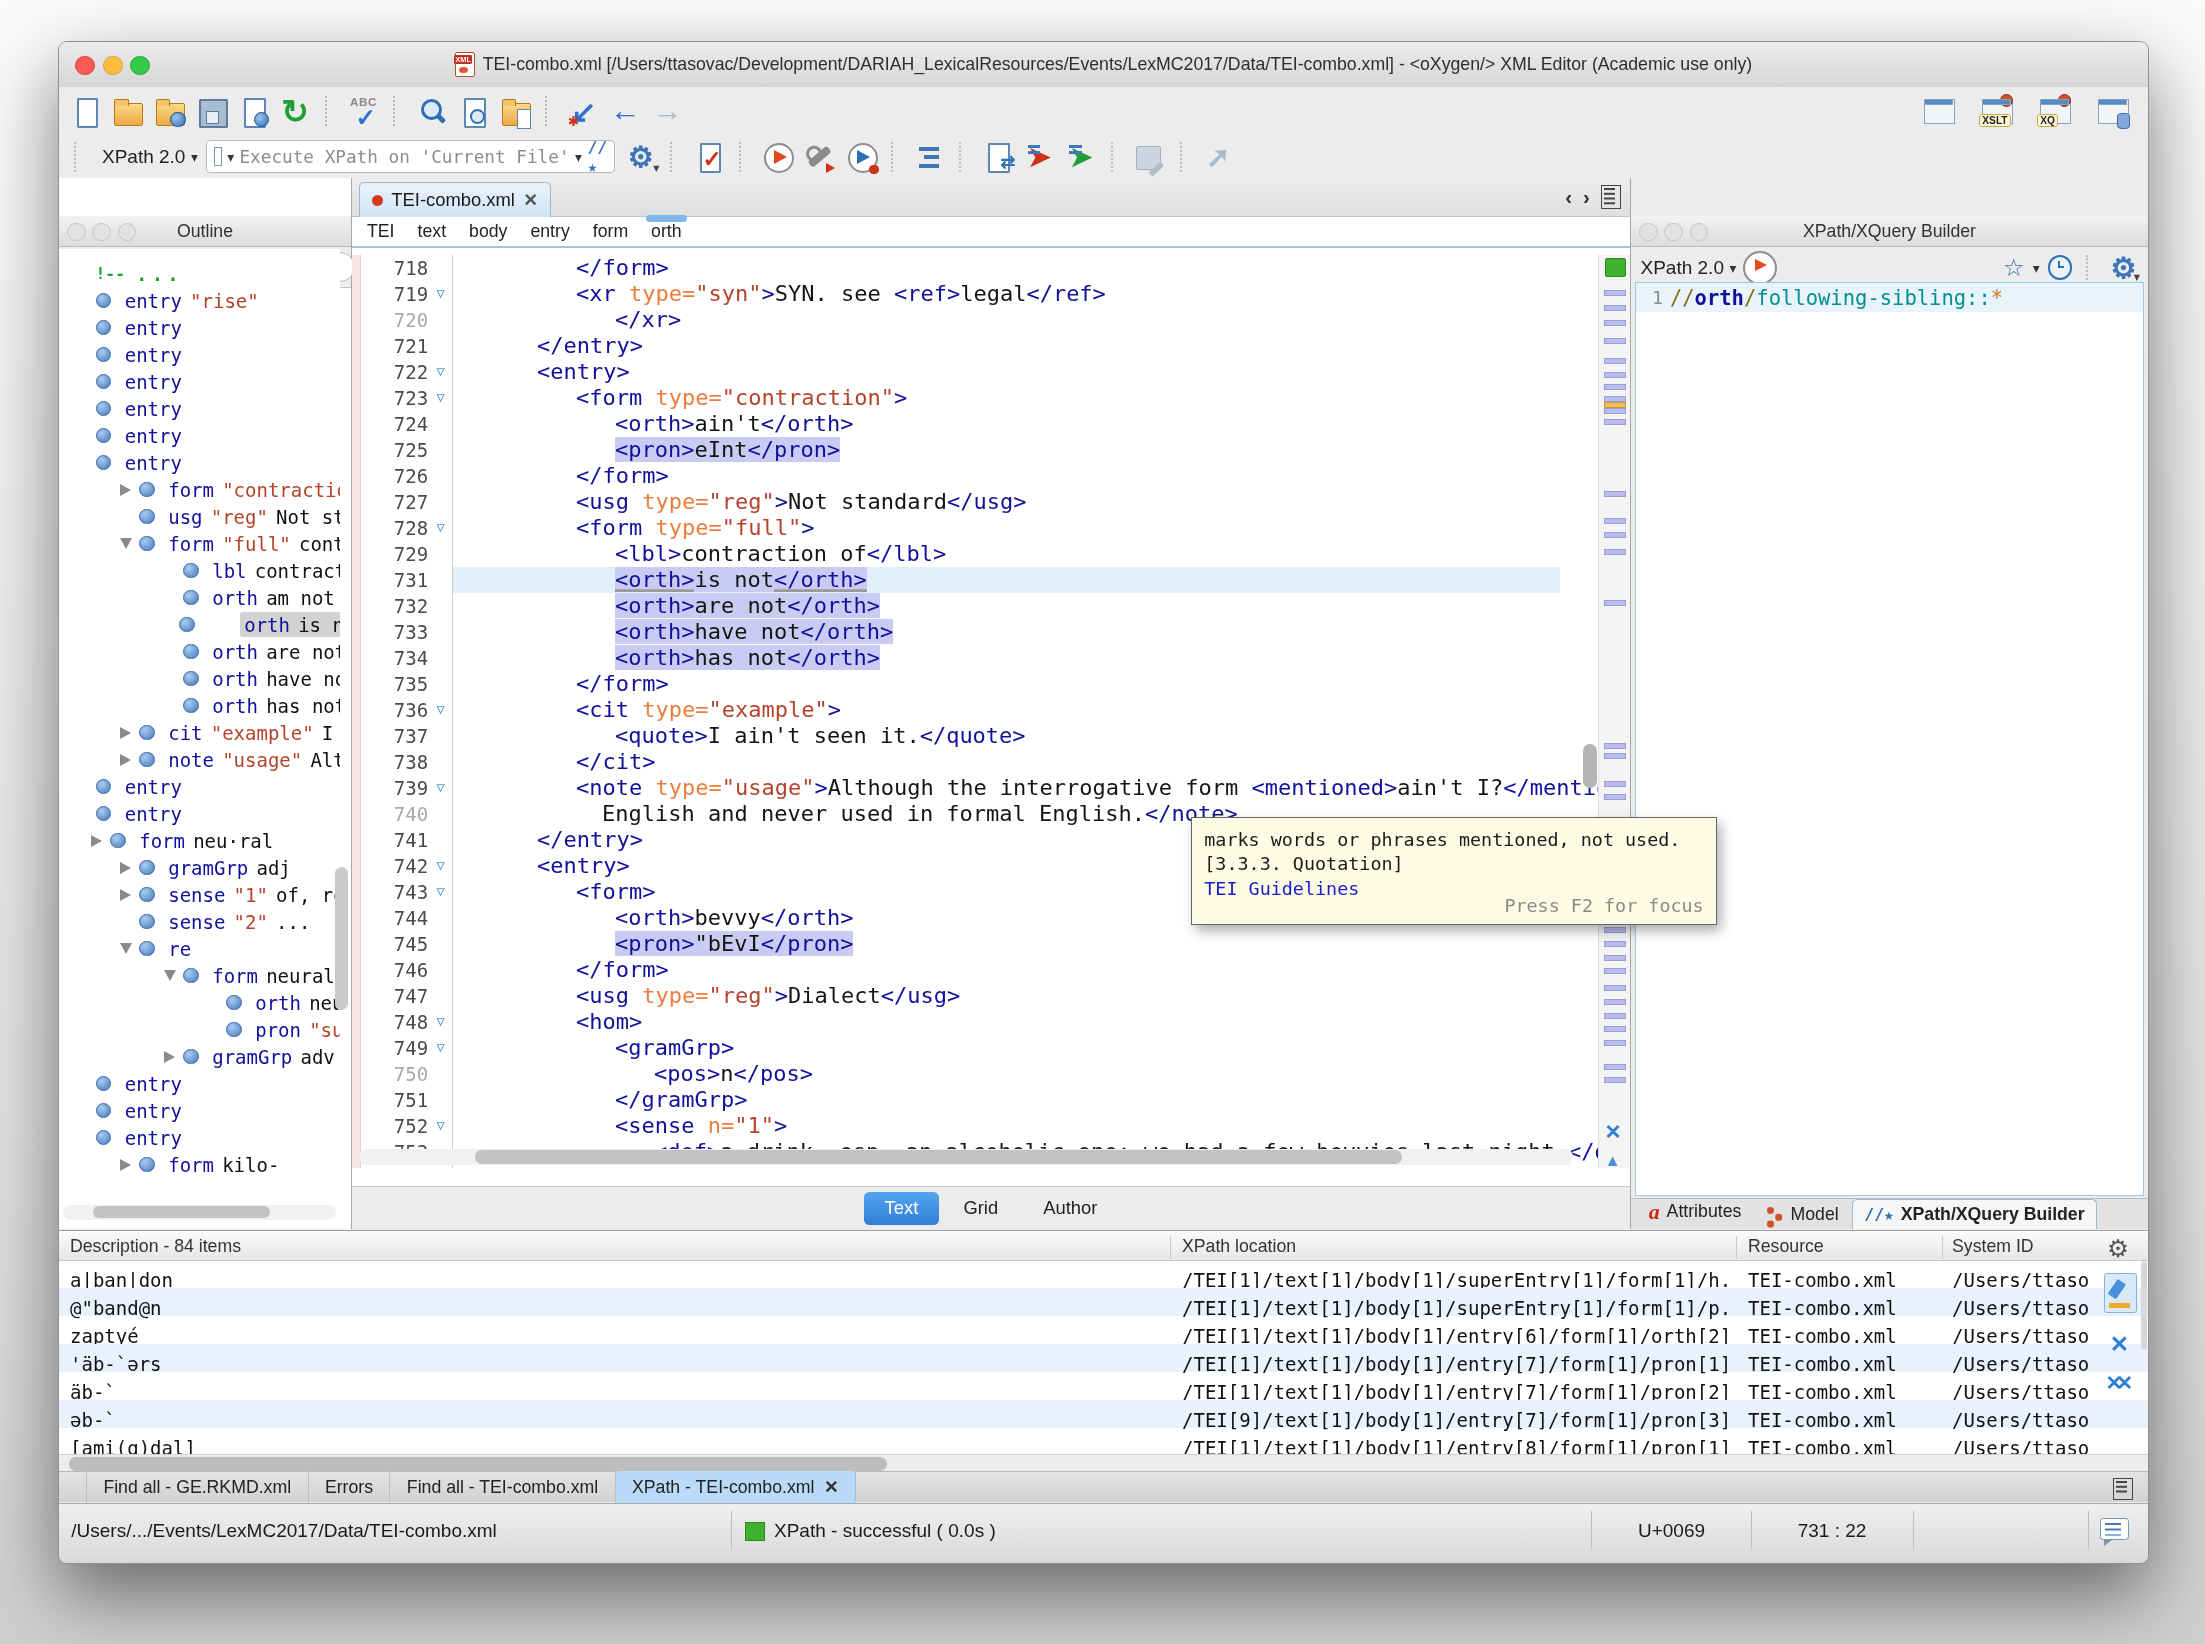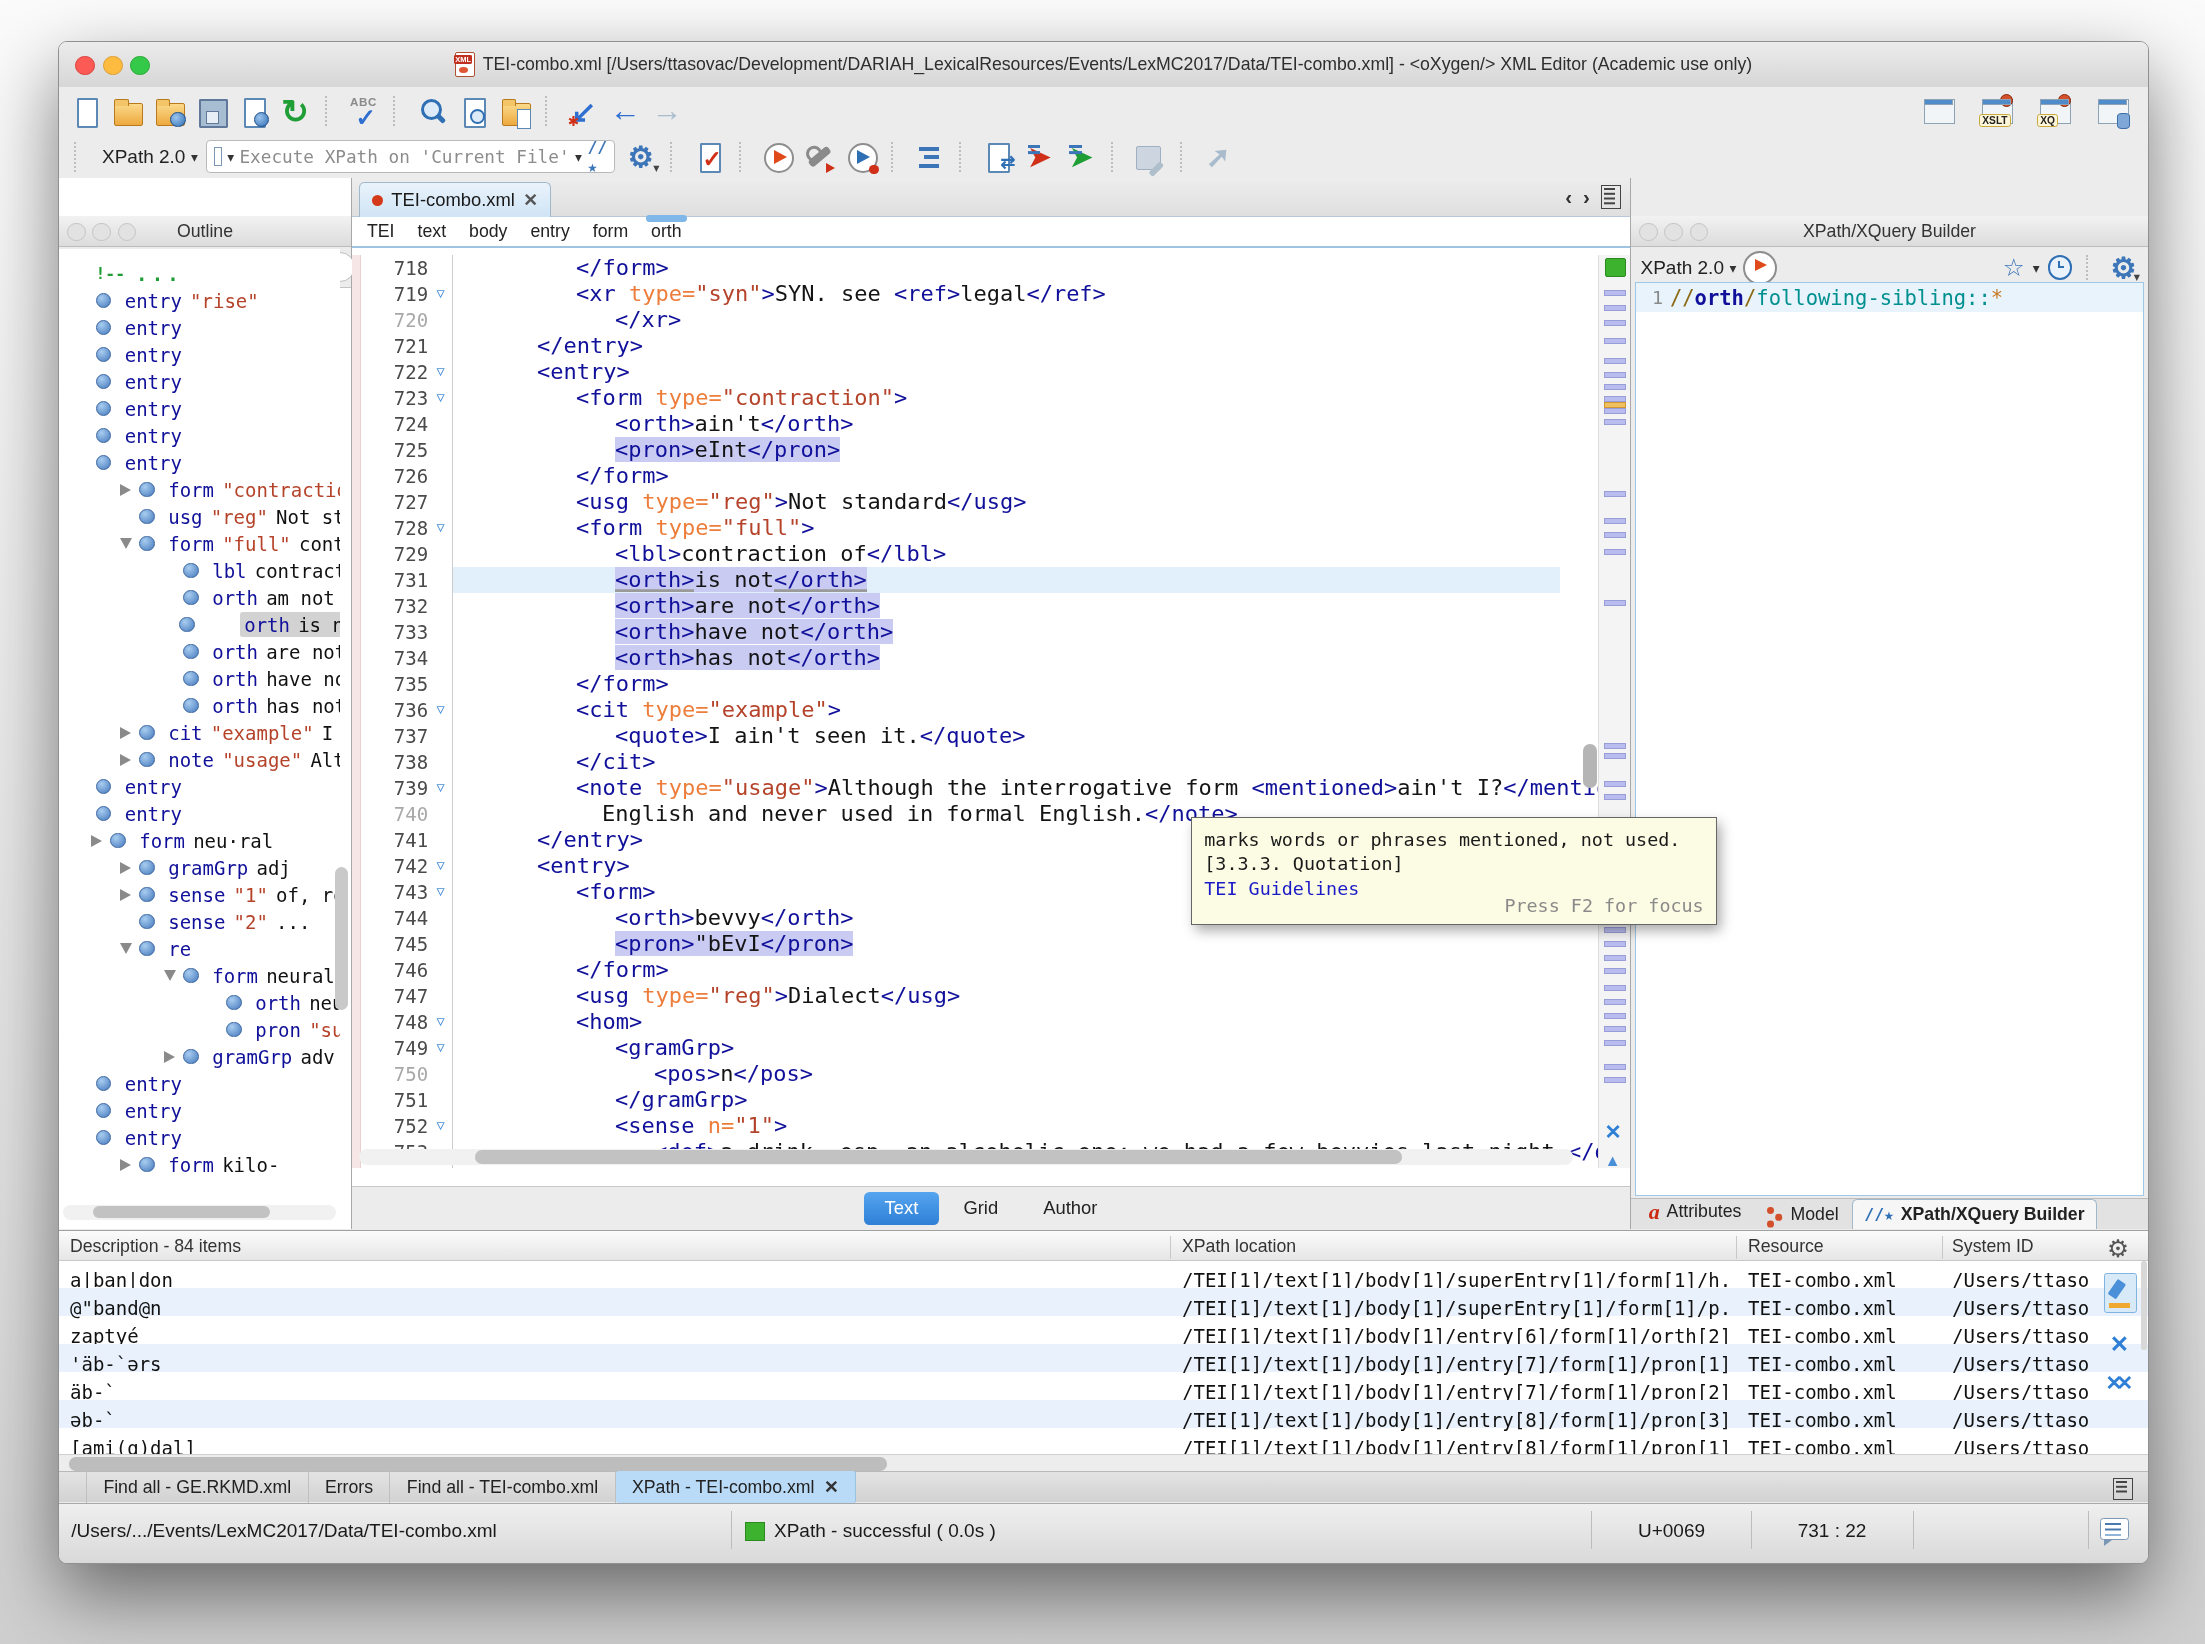--- a/index.html
+++ b/index.html
@@ -767,21 +767,21 @@
           <span class="rr-sys">/Users/ttaso</span>
         </div>
         <div class="rrow">
           <span class="rr-desc">äb-`</span>
           <span class="rr-xpath">/TEI[1]/text[1]/body[1]/entry[7]/form[1]/pron[2]</span>
           <span class="rr-res">TEI-combo.xml</span>
           <span class="rr-sys">/Users/ttaso</span>
         </div>
         <div class="rrow alt">
           <span class="rr-desc">əb-`</span>
-          <span class="rr-xpath">/TEI[1]/text[1]/body[1]/entry[8]/form[1]/pron[3]</span>
+          <span class="rr-xpath">/TEI[9]/text[1]/body[1]/entry[7]/form[1]/pron[3]</span>
           <span class="rr-res">TEI-combo.xml</span>
           <span class="rr-sys">/Users/ttaso</span>
         </div>
         <div class="rrow">
           <span class="rr-desc">[ami(g)dal]</span>
           <span class="rr-xpath">/TEI[1]/text[1]/body[1]/entry[8]/form[1]/pron[1]</span>
           <span class="rr-res">TEI-combo.xml</span>
           <span class="rr-sys">/Users/ttaso</span>
         </div>
       </div>

